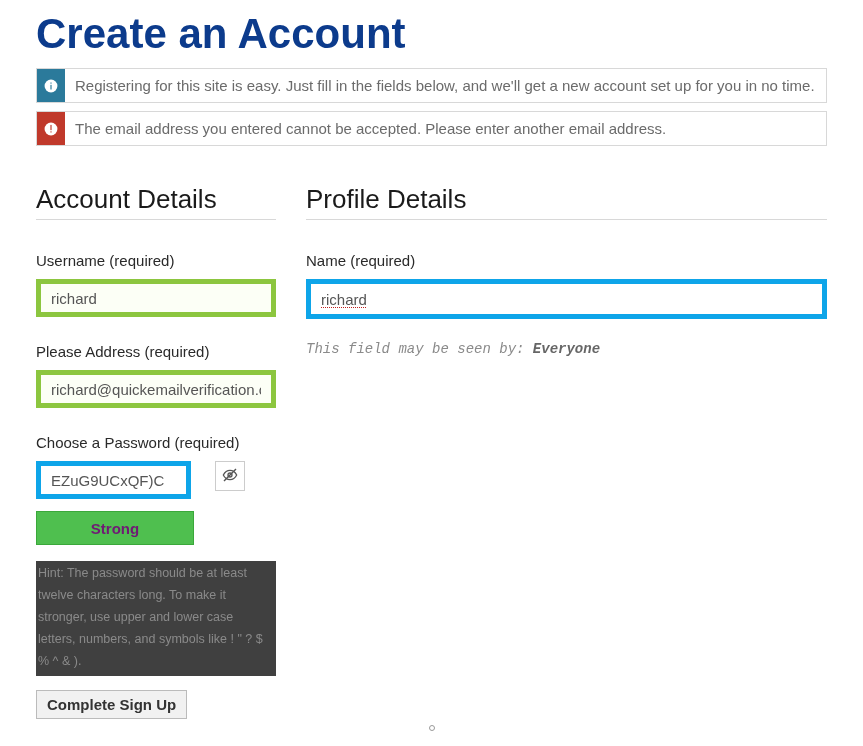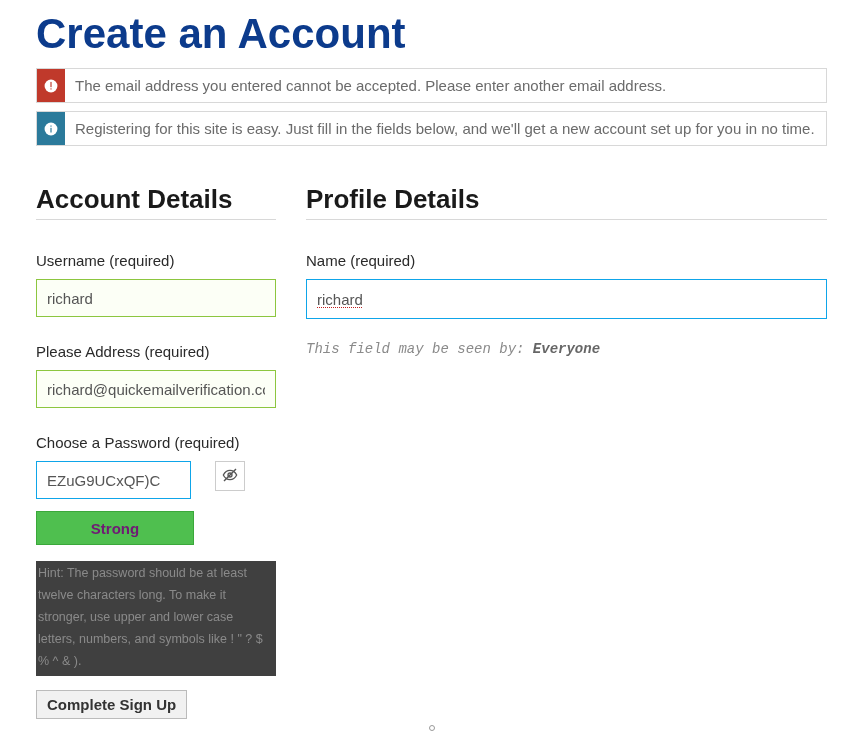--- a/index.html
+++ b/index.html
@@ -42,40 +42,40 @@
   }
   .columns {
     display: flex;
     gap: 30px;
     margin-top: 38px;
   }
   .col-left { flex: 0 0 240px; }
   .col-right { flex: 1; }
   h2.section-title {
     font-size: 26px;
-    font-weight: 700;
+    font-weight: 400;
     color: #1a1a1a;
     border-bottom: 1px solid #d8d8d8;
     padding-bottom: 4px;
     margin-bottom: 32px;
   }
   .field { margin-bottom: 26px; }
   .field-label {
     display: block;
     font-size: 15px;
     color: #2a2a2a;
     margin-bottom: 10px;
   }
   input.text-input {
     width: 100%;
     height: 38px;
     padding: 6px 10px;
     font-size: 15px;
     color: #555;
-    border: 1px solid #0ea5e9;
+    border: 5px solid #0ea5e9;
     background: #fff;
   }
   input.text-input.lime {
     border-color: #8cc63f;
     background: #fcfff6;
   }
   .col-right input.text-input { height: 40px; }
   .pw-row { display: flex; gap: 24px; }
   .pw-row input.text-input { width: 155px; }
   .eye-btn {
@@ -137,40 +137,40 @@
     border-radius: 50%;
   }
 </style>
 </head>
 <body>
 
 <div class="page">
 
   <h1 class="page-title">Create an Account</h1>
 
+  <div class="alert alert-info">
+    <div class="alert-icon">
+      <svg width="14" height="14" viewBox="0 0 24 24" fill="currentColor">
+          <circle cx="12" cy="12" r="11"></circle>
+          <rect x="11" y="10" width="2" height="8" fill="#2b7a9b"></rect>
+          <rect x="11" y="6" width="2" height="2" fill="#2b7a9b"></rect>
+        </svg>
+    </div>
+    <div class="alert-text">Registering for this site is easy. Just fill in the fields below, and we'll get a new account set up for you in no time.</div>
+  </div>
+
   <div class="alert alert-error">
     <div class="alert-icon">
       <svg width="14" height="14" viewBox="0 0 24 24" fill="currentColor">
           <circle cx="12" cy="12" r="11"></circle>
           <rect x="11" y="5" width="2" height="9" fill="#c0392b"></rect>
           <rect x="11" y="16" width="2" height="2" fill="#c0392b"></rect>
         </svg>
     </div>
     <div class="alert-text">The email address you entered cannot be accepted. Please enter another email address.</div>
-  </div>
-
-  <div class="alert alert-info">
-    <div class="alert-icon">
-      <svg width="14" height="14" viewBox="0 0 24 24" fill="currentColor">
-          <circle cx="12" cy="12" r="11"></circle>
-          <rect x="11" y="10" width="2" height="8" fill="#2b7a9b"></rect>
-          <rect x="11" y="6" width="2" height="2" fill="#2b7a9b"></rect>
-        </svg>
-    </div>
-    <div class="alert-text">Registering for this site is easy. Just fill in the fields below, and we'll get a new account set up for you in no time.</div>
   </div>
 
   <div class="columns">
 
     <div class="col-left">
       <h2 class="section-title">Account Details</h2>
 
       <div class="field">
         <label class="field-label">Username (required)</label>
         <input class="text-input lime" type="text" value="richard" style="">

